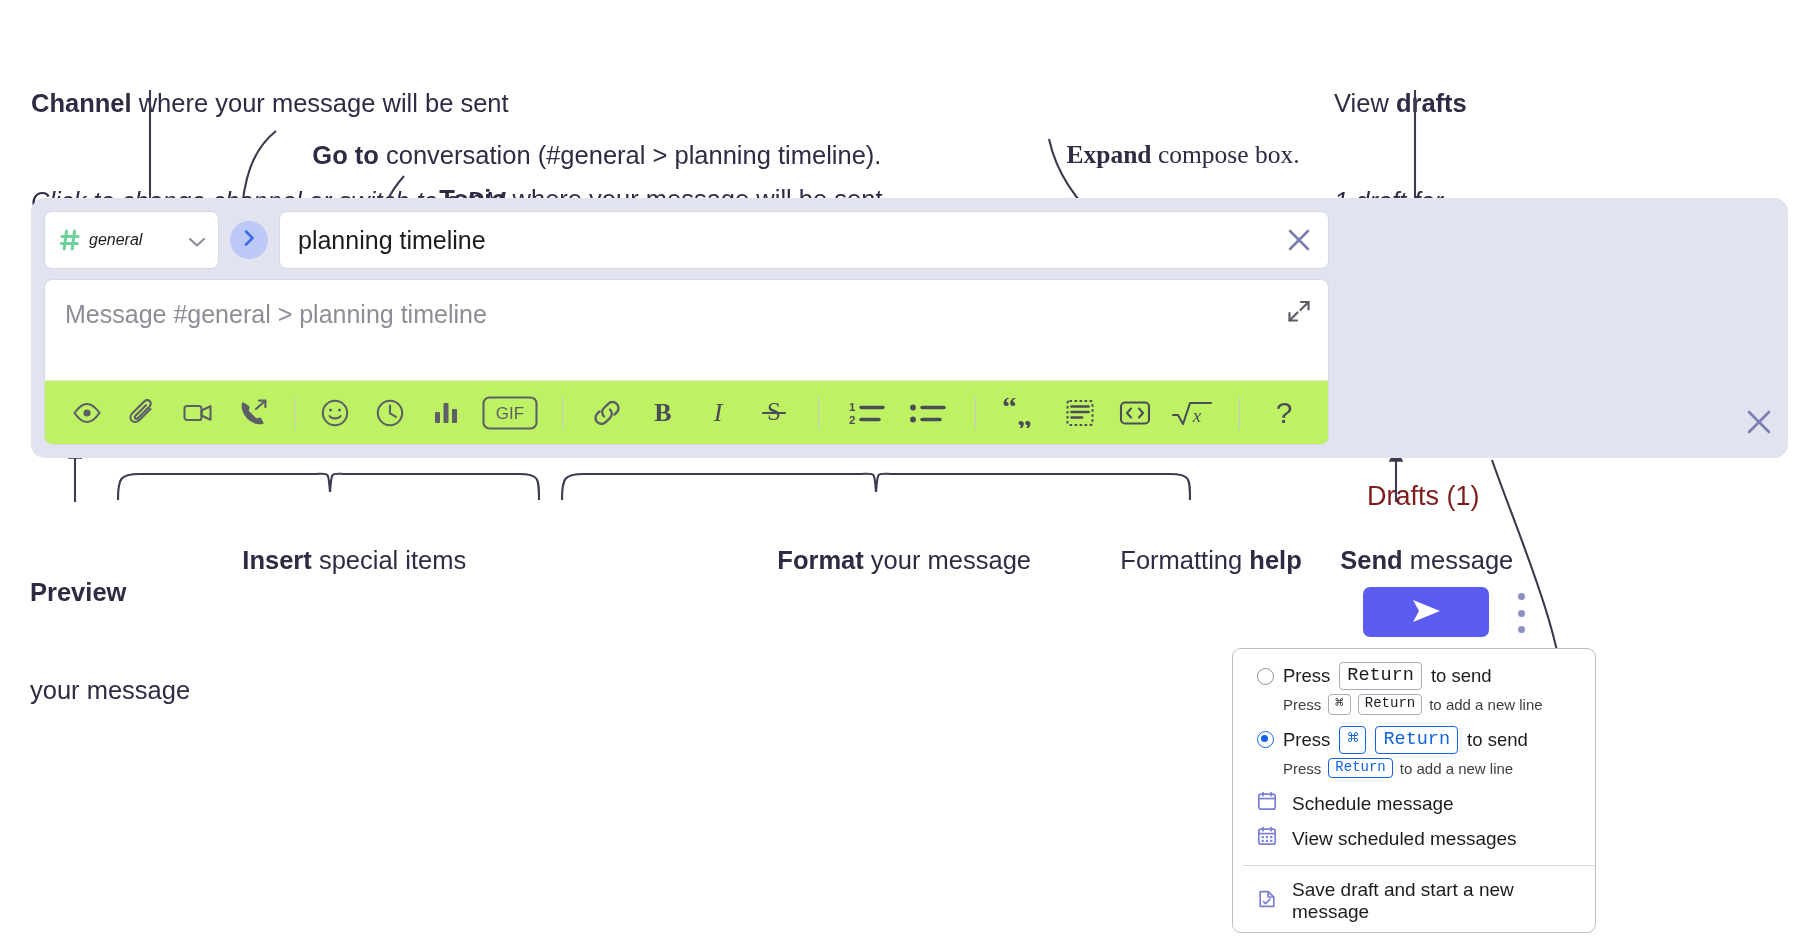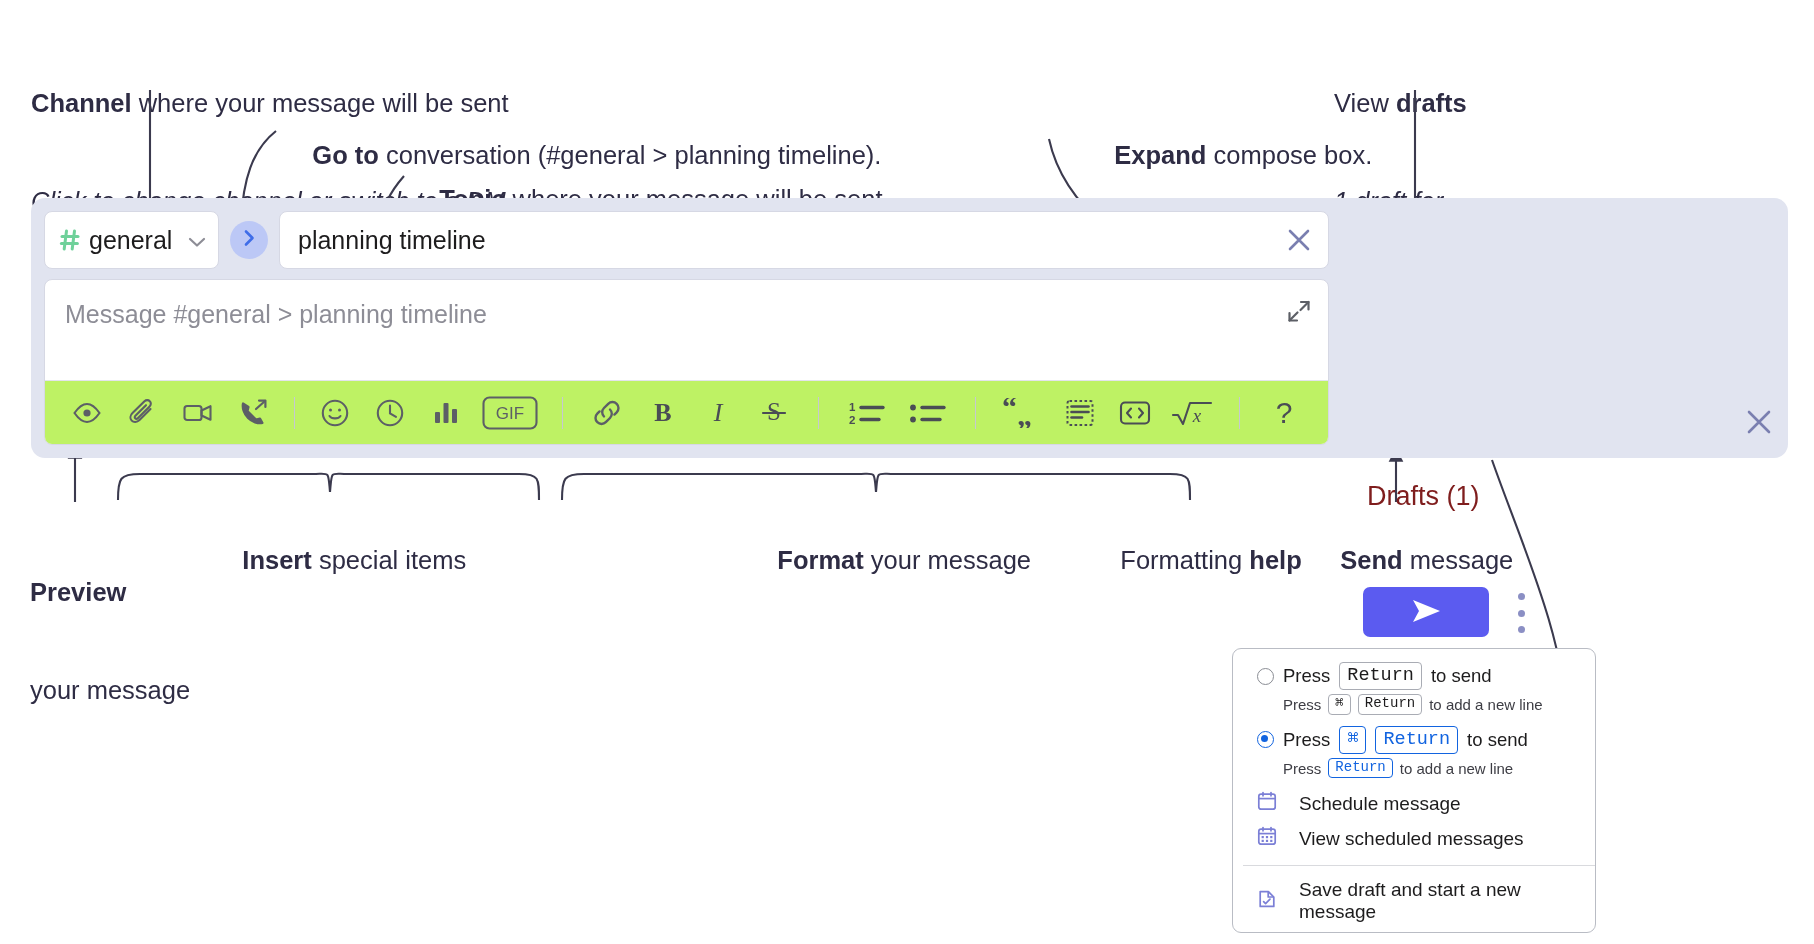--- a/index.html
+++ b/index.html
@@ -48,22 +48,23 @@
     display: flex; align-items: center;
     height: 58px; width: 175px;
     background: #ffffff;
     border: 1px solid #d6d8e4;
     border-radius: 8px;
     padding: 0 12px 0 14px;
     gap: 8px;
   }
   .hash { width: 22px; height: 24px; flex: none; }
   .channel-name {
-    font-size: 25px; color: #1d1c1d;
+    font-size: 16px; color: #1d1c1d;
     flex: 1;
+    font-style: italic;
   }
   .chev { width: 18px; height: 12px; flex: none; }
 
   .goto-btn {
     width: 38px; height: 38px;
     margin: 0 11px;
     border-radius: 50%;
     background: #bcc8f6;
     display: flex; align-items: center; justify-content: center;
     flex: none;
@@ -194,21 +195,21 @@
     background: #fff;
     color: #1d1c1d;
     line-height: 1.25;
     display: inline-block;
     font-family: Liberation Mono, monospace;
   }
   .key.blue { border-color: #1264e0; color: #1264e0; }
   .key.sm { font-size: 14px; padding: 0px 6px 1px 6px; }
   .menu-div { height: 1px; background: #d9dade; margin: 9px 0 8px 0; }
   .mrow {
-    display: flex; align-items: center; gap: 22px;
+    display: flex; align-items: center; gap: 15px;
     padding: 5px 14px;
     font-size: 19px; color: #1d1c1d;
   }
   .mrow svg { flex: none; }
 </style>
 </head>
 <body>
 
 <div id="stage">
 
@@ -218,21 +219,21 @@
   </div>
 
   <div class="anno a-lg" style="left:284px; top:106px;">
     <span class="b">Go to</span><span> conversation (#general &gt; planning timeline).</span>
   </div>
 
   <div class="anno a-lg" style="left:411px; top:150px;">
     <span class="b">Topic</span><span> where your message will be sent</span>
   </div>
 
-  <div class="anno a-lg" style="left:1086px; top:106px;">
+  <div class="anno a-lg" style="left:1041px; top:106px;font-family:Liberation Serif, serif;">
     <span class="b">Expand</span><span> compose box.</span>
   </div>
 
   <div class="anno a-lg" style="left:1334px; top:22px;">
     <div><span>View </span><span class="b">drafts</span></div>
     <div class="i">1 draft for</div>
     <div class="i">this conversation</div>
   </div>
 
   <div class="anno a-lg" style="left:30px; top:511px;">

